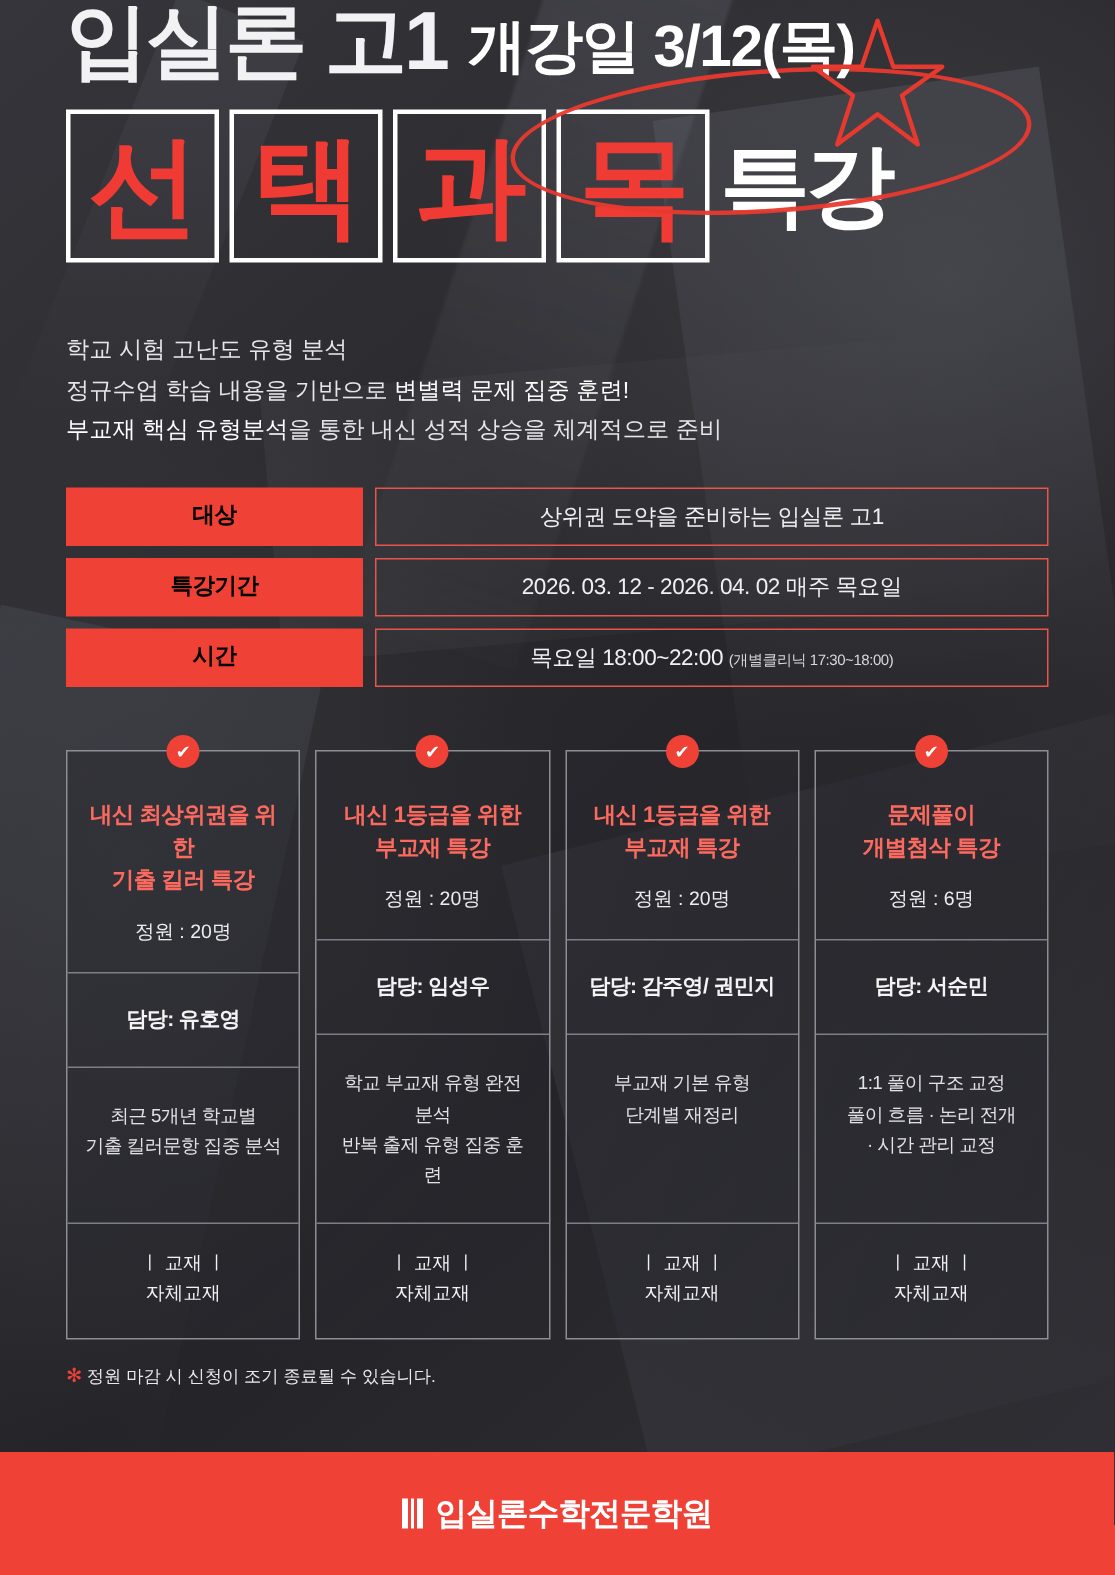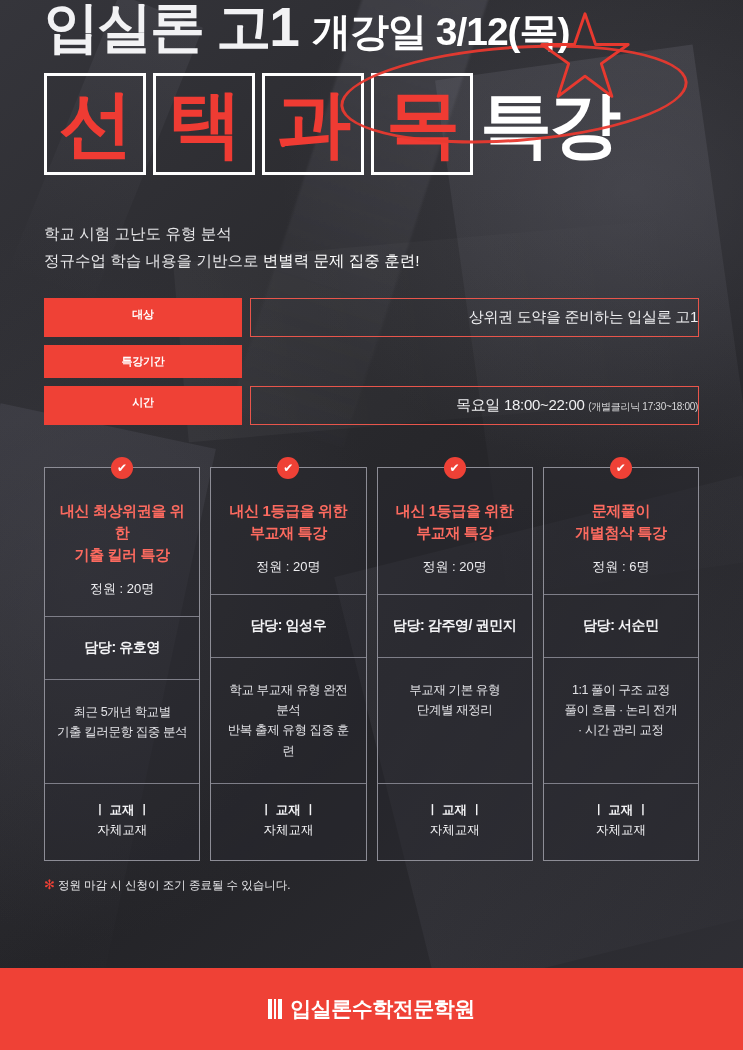--- a/index.html
+++ b/index.html
@@ -87,49 +87,49 @@
     background: transparent;
     color: #ef3b33;
     font-size: 74px;
     font-weight: bold;
     line-height: 96px;
     text-align: center;
     letter-spacing: -2px;
   }
   .plainchar {
     color: #ffffff;
-    font-size: 72px;
+    font-size: 60px;
     font-weight: bold;
     line-height: 102px;
     letter-spacing: -3px;
   }
 
   
   .lead { margin-top: 46px; color: #e6e6e8; font-size: 15.5px; line-height: 1.72; }
   .lead b { color: #ffffff; font-weight: normal; }
 
   
   .info { margin-top: 24px; }
   .info-row { display: flex; gap: 8px; margin-bottom: 8px; }
   .info-key {
     width: 198px;
     background: #ef4136;
-    color: #ffffff;
-    font-size: 11px;
+    color: #000000;
+    font-size: 15px;
     font-weight: bold;
     text-align: center;
     padding: 9px 0;
     letter-spacing: -0.3px;
   }
   .info-val {
     flex: 1;
     border: 1px solid #e8554b;
     color: #f0f0f2;
     font-size: 15px;
-    text-align: right;
+    text-align: center;
     padding: 9px 0;
     letter-spacing: -0.3px;
   }
   .info-val small { font-size: 10px; color: #d8d8da; }
 
   
   .cards { margin-top: 42px; display: flex; gap: 10px; }
   .card {
     flex: 1;
     border: 1px solid #8d8d96;
@@ -187,21 +187,21 @@
     flex: 1;
     letter-spacing: -0.4px;
   }
   .card-book {
     text-align: center;
     padding: 16px 0 20px;
     color: #f2f2f4;
     font-size: 12.5px;
     line-height: 1.6;
   }
-  .card-book .bk-label { font-weight: bold; }
+  .card-book .bk-label { font-weight: normal; }
 
   
   .note {
     margin-top: 16px;
     text-align: left;
     color: #e9e9ec;
     font-size: 11.5px;
   }
   .note .ast { color: #ef4136; font-size: 13px; margin-right: 3px; }
 
@@ -260,29 +260,33 @@
         <span class="boxchar">목</span>
         <span class="plainchar">특강</span>
       </div>
     </div>
 
     <div class="lead">
       <div>학교 시험 고난도 유형 분석</div>
       <div>
         <span>정규수업 학습 내용을 기반으로 </span><b>변별력 문제 집중 훈련!</b>
       </div>
+      <div>
+        <b>부교재 핵심 유형분석</b><span>을 통한 내신 성적 상승을 체계적으로 준비</span>
+      </div>
     </div>
 
     <div class="info">
       <div class="info-row">
         <div class="info-key">대상</div>
         <div class="info-val">상위권 도약을 준비하는 입실론 고1</div>
       </div>
       <div class="info-row">
         <div class="info-key">특강기간</div>
+        <div class="info-val">2026. 03. 12 - 2026. 04. 02 매주 목요일</div>
       </div>
       <div class="info-row">
         <div class="info-key">시간</div>
         <div class="info-val">
           <span>목요일 18:00~22:00</span>
           <small>(개별클리닉 17:30~18:00)</small>
         </div>
       </div>
     </div>
 

